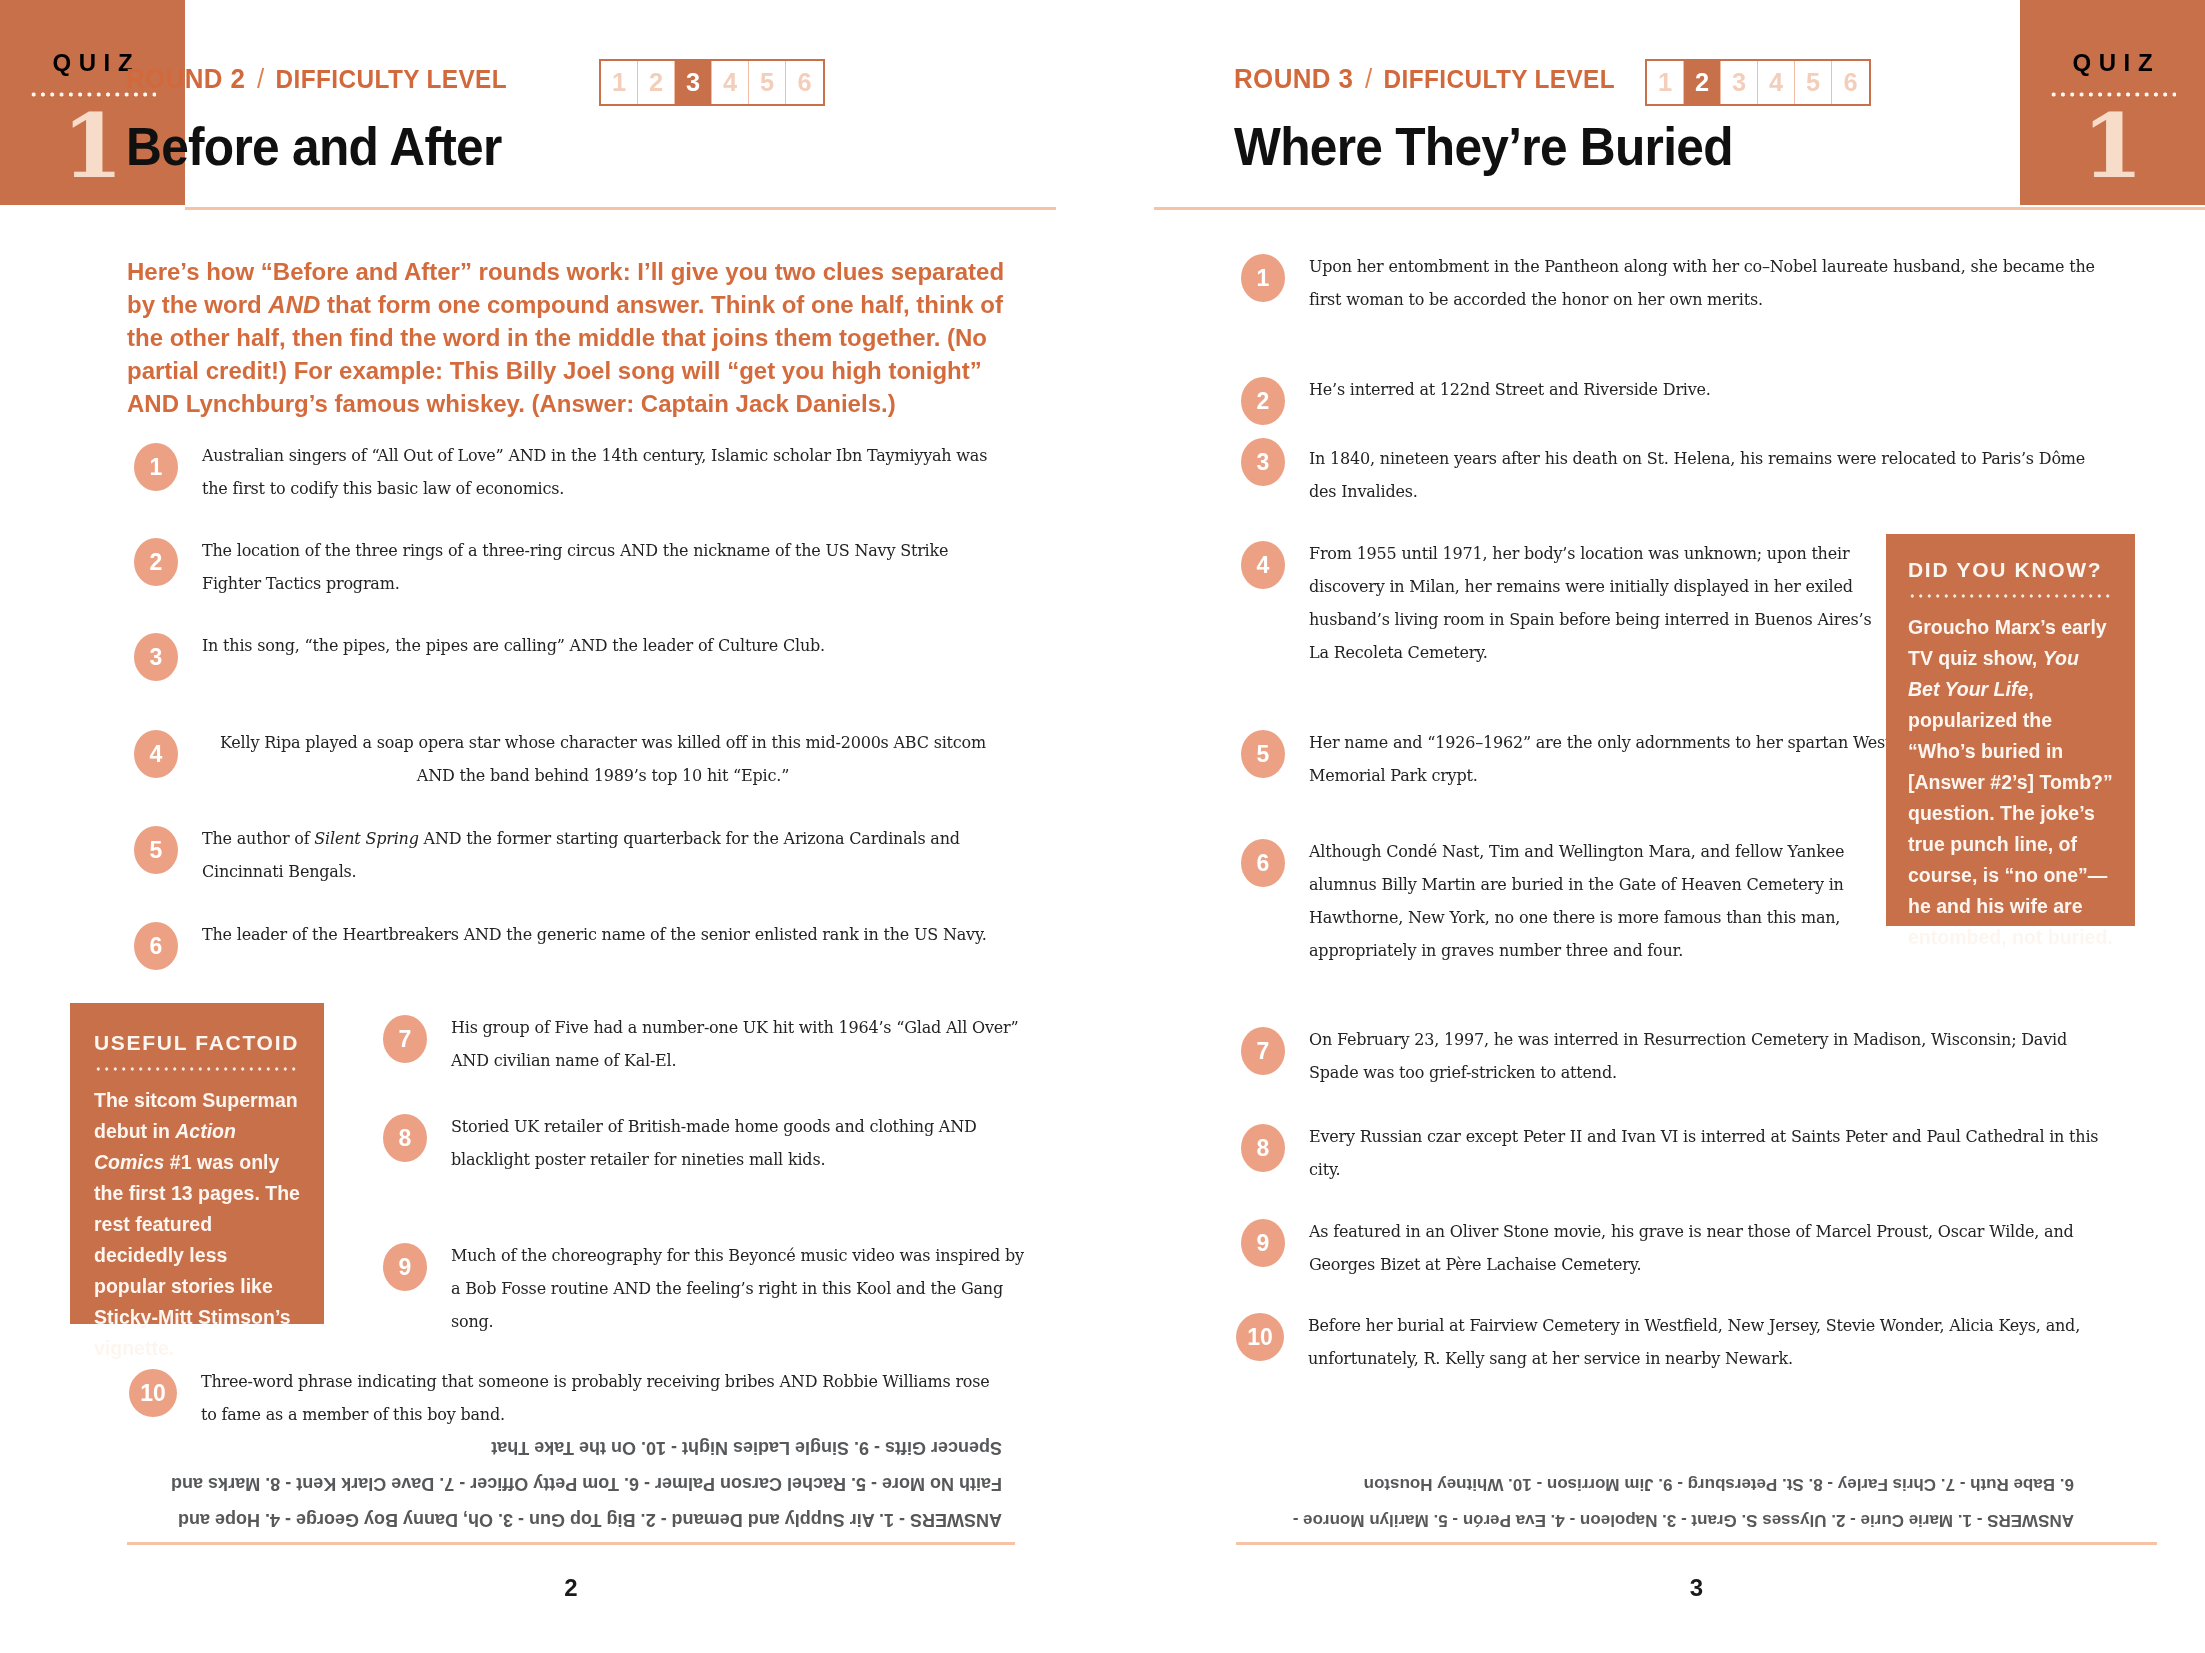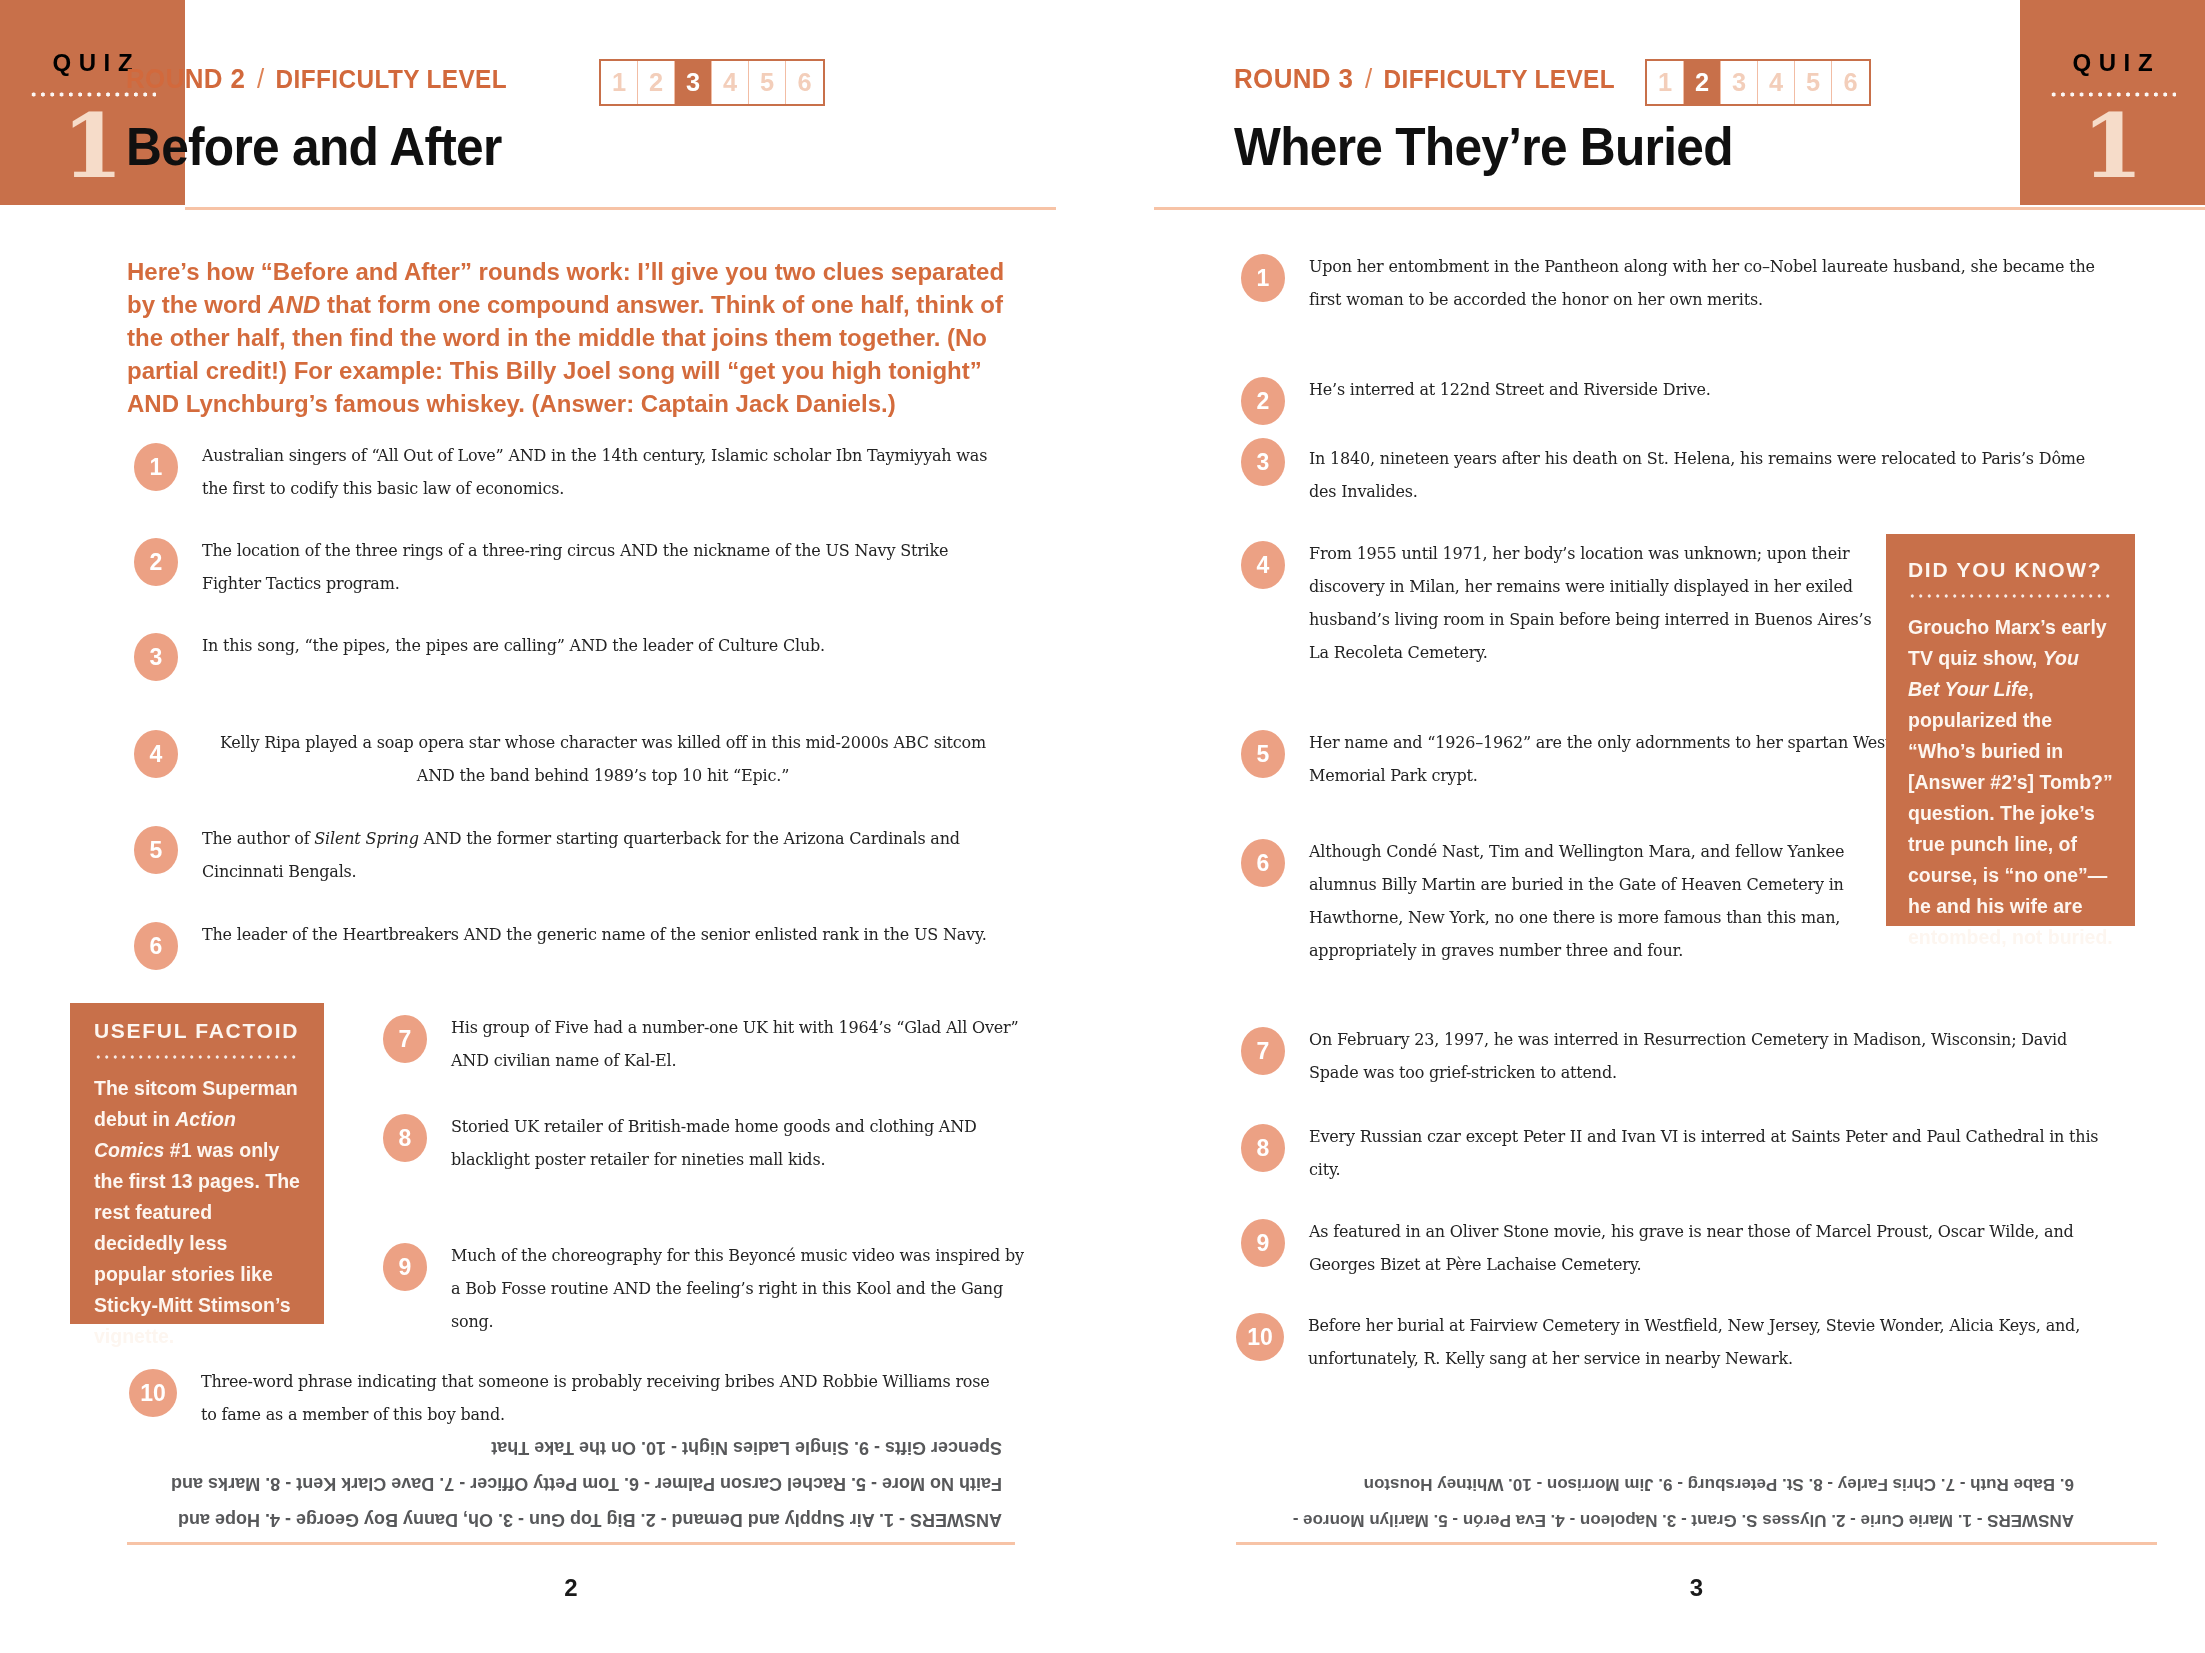--- a/index.html
+++ b/index.html
@@ -71,21 +71,21 @@
     color:#ffffff; font-size:23px; font-weight:800;
   }
   .qnum.wide { width:48px; }
   .qtext {
     margin:0; font-family:"DejaVu Serif", serif; color:#232323;
     font-size:16px; line-height:33px; letter-spacing:-0.2px;
   }
   .qtext em { font-style:italic; }
 
   
-  .sidebox { position:absolute; background:#C8704A; box-sizing:border-box; padding:16px 24px; }
+  .sidebox { position:absolute; background:#C8704A; box-sizing:border-box; padding:28px 24px; }
   .sidebox-head { color:#FDF6F0; font-size:21px; font-weight:800; letter-spacing:1.7px; white-space:nowrap; }
   .sidebox-dots {
     height:4.2px; margin:12px 0 13.6px 0;
     background-image:radial-gradient(circle, rgba(255,255,255,.85) 1.5px, transparent 1.9px);
     background-size:8.5px 4.2px; background-repeat:repeat-x; background-position:left center;
   }
   .sidebox-body { color:#FDF6F0; font-size:19.5px; line-height:31px; font-weight:700; }
   .sidebox-body em { font-style:italic; }
 
   

